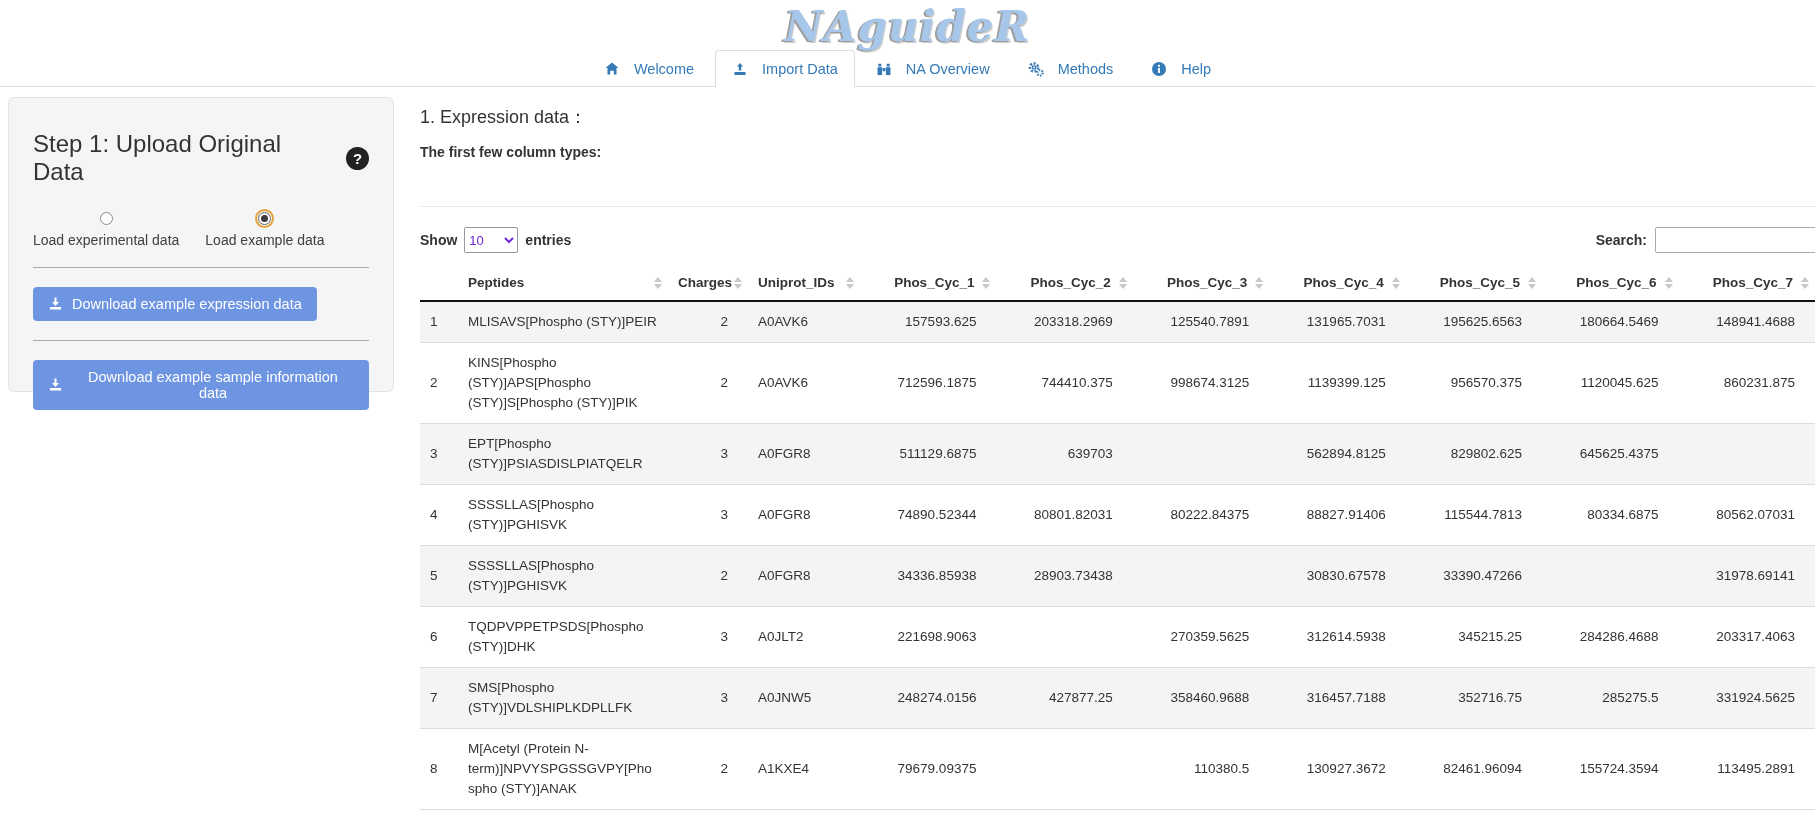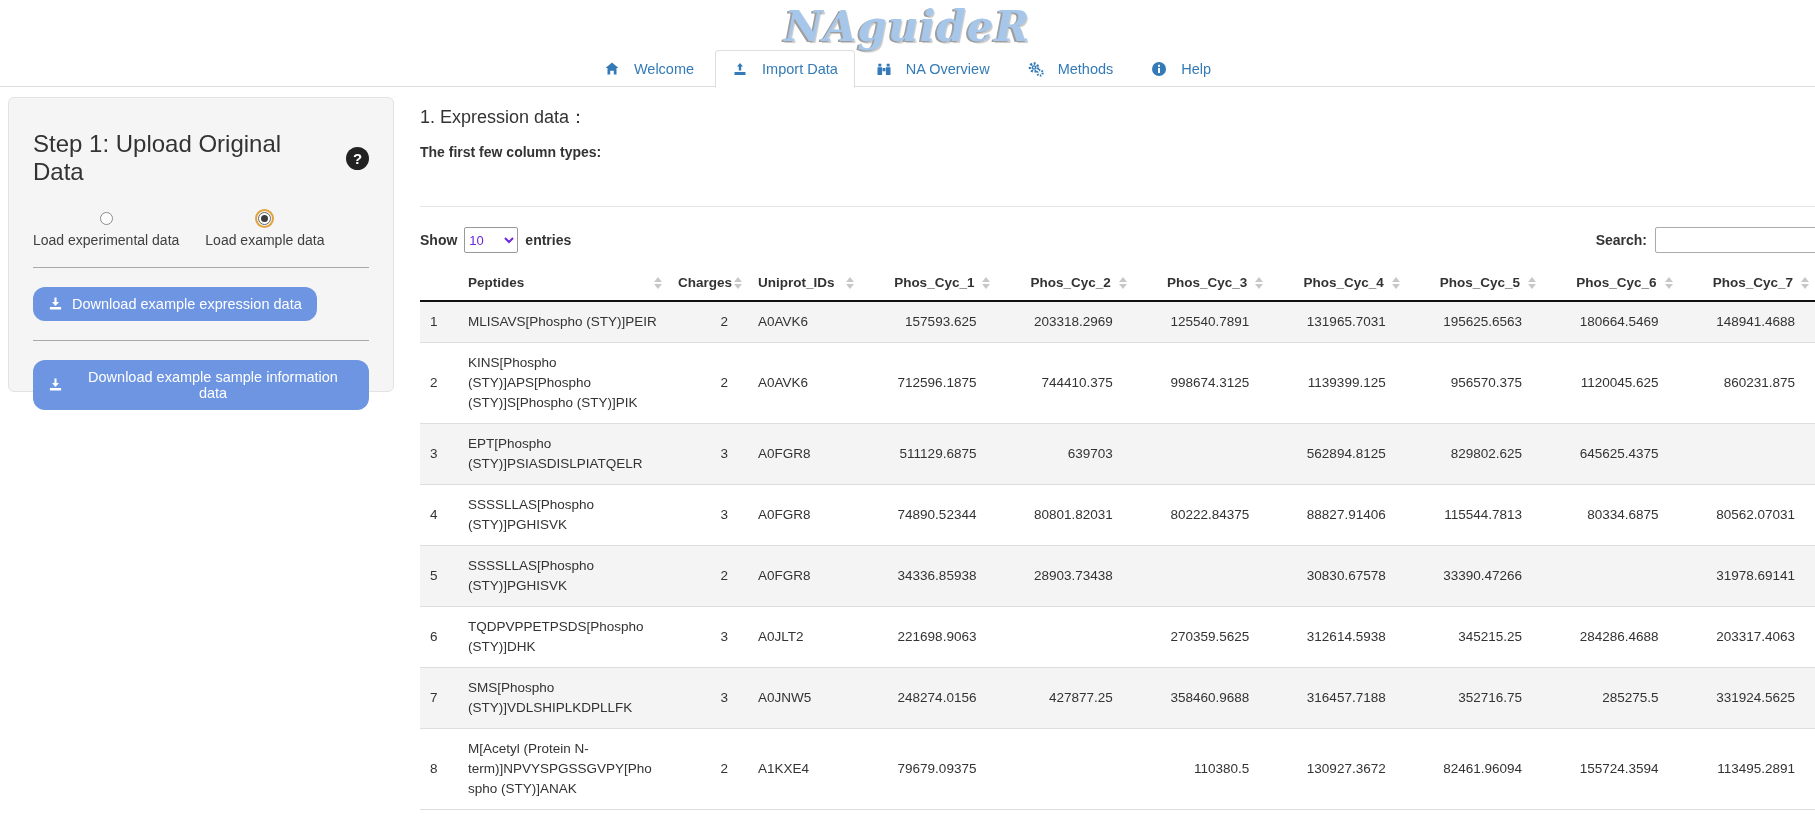--- a/index.html
+++ b/index.html
@@ -34,21 +34,21 @@
             cursor:pointer;flex:0 0 auto;}
   .radio-row{display:flex;align-items:center;gap:26px;margin-top:26px;font-size:14px;color:#404040;}
   .radio-opt{display:flex;align-items:center;gap:7px;cursor:pointer;flex-direction:column;}
   .radio{width:13px;height:13px;border:1px solid #8b8b8b;border-radius:50%;background:#fdfdfd;
          box-sizing:border-box;flex:0 0 auto;}
   .radio.checked{border-color:#666;outline:2px solid var(--radio-focus-orange,#e2a33e);outline-offset:1px;}
   .radio.checked::after{content:"";display:block;width:7px;height:7px;margin:2px;
          border-radius:50%;background:#3c3c3c;}
   .panel hr{border:none;border-top:1px solid #a9a9a9;margin:19px 0;}
   .dl-btn{display:inline-flex;align-items:center;gap:8px;background:var(--button-blue,#6d95e2);
-          color:#fff;font-size:14.5px;border:none;border-radius:12px;padding:9px 15px;cursor:pointer;
+          color:#fff;font-size:14.5px;border:none;border-radius:4px;padding:9px 15px;cursor:pointer;
           font-family:"Liberation Sans",sans-serif;}
   .dl-btn svg{width:15px;height:15px;}
 
   
   .main{position:absolute;left:420px;top:105px;width:1395px;}
   .section-title{font-size:18px;color:#333;margin:0 0 15px 0;font-weight:normal;}
   .col-types-label{font-size:14px;font-weight:bold;margin-bottom:18px;}
   .dropdown{position:relative;width:256px;height:34px;box-sizing:border-box;border:1px solid #bbb;
             border-radius:4px;background:#fff;display:flex;align-items:center;padding:0 30px 0 12px;
             font-size:14px;color:#444;cursor:pointer;}

